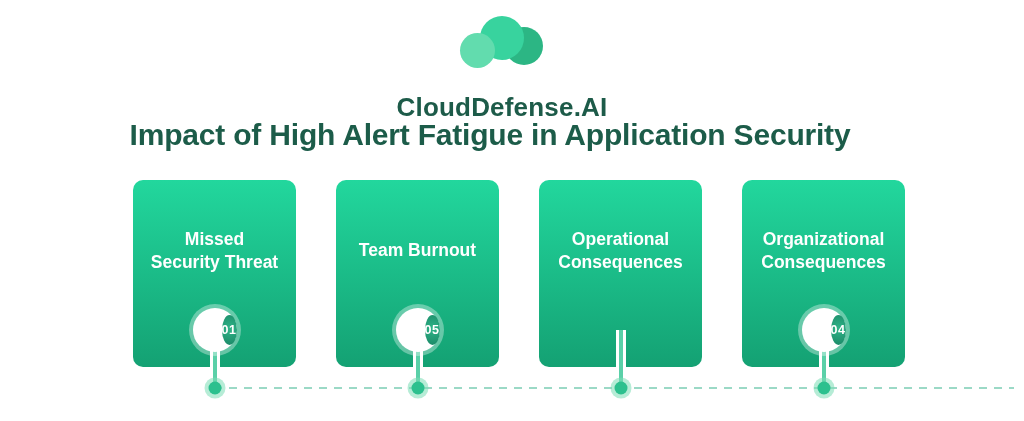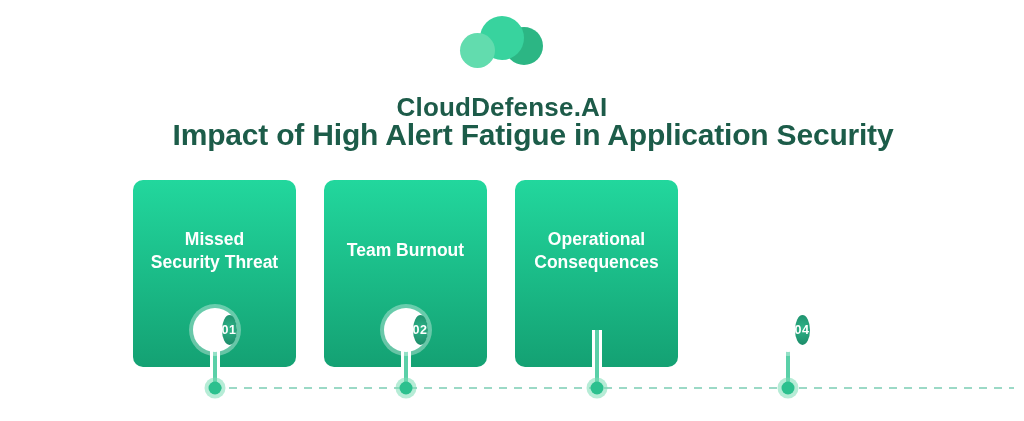--- a/index.html
+++ b/index.html
@@ -13,28 +13,28 @@
     display:flex;flex-direction:column;align-items:center;}
   .cloud{position:relative;width:90px;height:58px;}
   .cloud .circle{position:absolute;border-radius:50%;}
   .cloud .c-dark{width:38px;height:38px;left:48px;top:15px;background:#2cb684;z-index:1;}
   .cloud .c-main{width:44px;height:44px;left:23px;top:4px;background:#38d39e;z-index:2;}
   .cloud .c-light{width:35px;height:35px;left:3px;top:21px;background:#62dcae;z-index:3;}
   .brand-text{margin-top:22px;font-size:26px;font-weight:700;color:#1d5b49;letter-spacing:0.2px;}
 
   
   .title{position:absolute;top:118px;left:0;width:980px;text-align:center;
-    font-size:30px;font-weight:700;color:#1c5c49;letter-spacing:-0.2px;padding-left:43px;}
+    font-size:30px;font-weight:700;color:#1c5c49;letter-spacing:-0.2px;}
 
   
   .timeline{position:absolute;top:387px;left:214px;right:10px;height:2px;z-index:1;
     background:repeating-linear-gradient(90deg,#9bd9c6 0 8px,transparent 8px 15px);}
 
   
-  .row{position:absolute;left:133px;top:180px;display:flex;gap:28px;z-index:2;}
+  .row{position:absolute;left:133px;top:180px;display:flex;gap:40px;z-index:2;}
   .col{position:relative;width:163px;height:225px;}
   .card{
     width:163px;height:187px;border-radius:10px;box-sizing:border-box;
     background:linear-gradient(180deg,#22d79d 0%,#14a173 100%);
     display:flex;align-items:center;justify-content:center;
     padding:0 8px 45px;text-align:center;
     color:#ffffff;font-weight:700;font-size:17.5px;line-height:1.32;
   }
   .stem{
     position:absolute;left:50%;top:150px;transform:translateX(-50%);
@@ -94,37 +94,43 @@
     </div>
 
     <div class="col">
       <div class="card">
         <div class="card-label">
           <span>Team Burnout</span>
         </div>
       </div>
       <div class="stem"></div>
       <div class="badge">
-        <div class="badge-inner">02</div>
+        <div class="badge-inner">05</div>
       </div>
       <div class="dot"></div>
     </div>
 
     <div class="col">
       <div class="card">
         <div class="card-label">
           <span>Operational</span><br>
           <span>Consequences</span>
         </div>
       </div>
       <div class="stem"></div>
       <div class="dot"></div>
     </div>
 
     <div class="col">
+      <div class="card">
+        <div class="card-label">
+          <span>Organizational</span><br>
+          <span>Consequences</span>
+        </div>
+      </div>
       <div class="stem"></div>
       <div class="badge">
         <div class="badge-inner">04</div>
       </div>
       <div class="dot"></div>
     </div>
 
   </div>
 </div>
 

